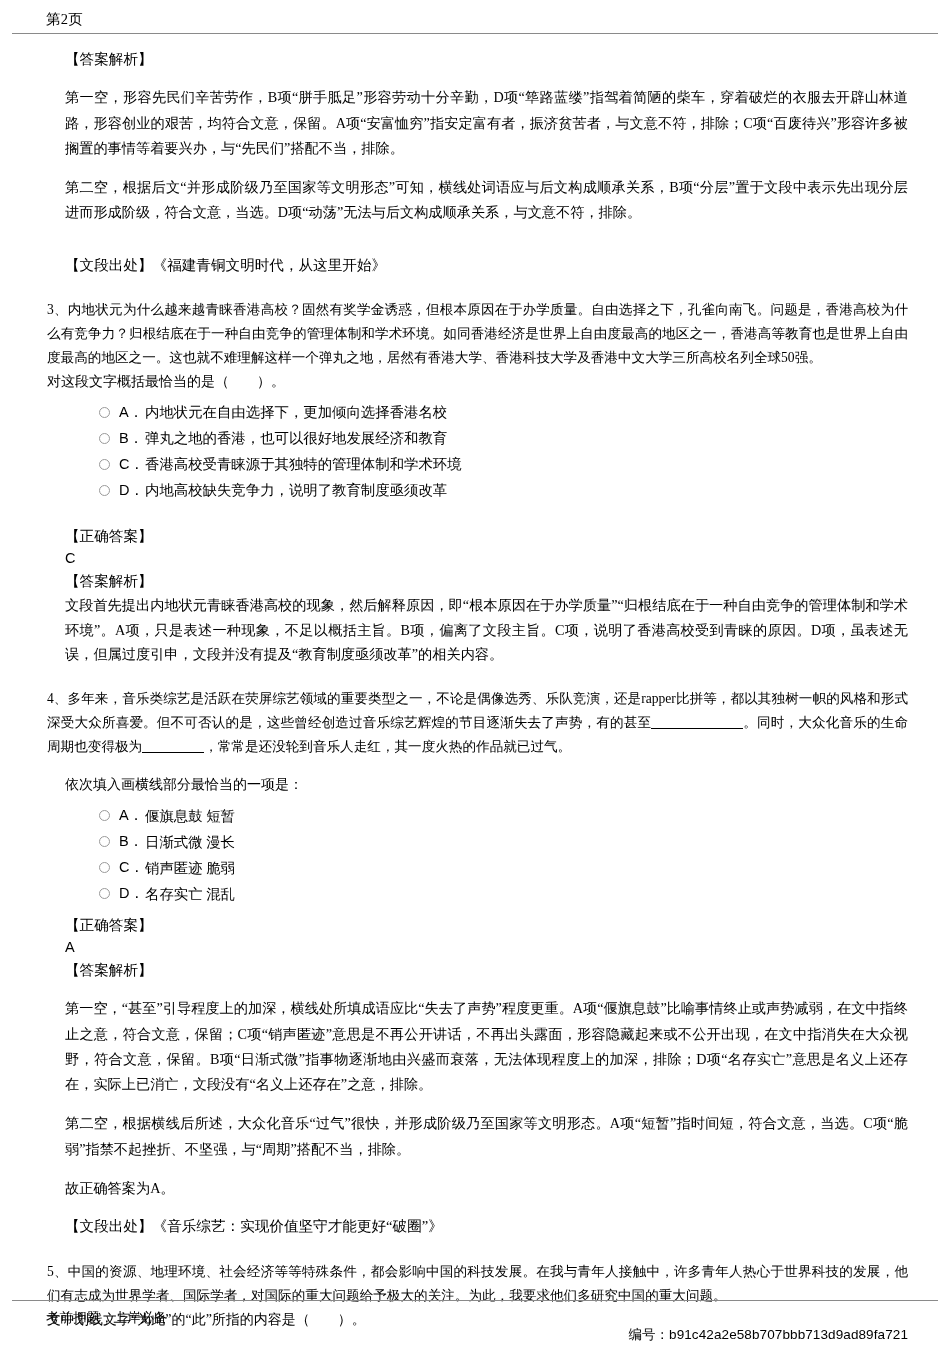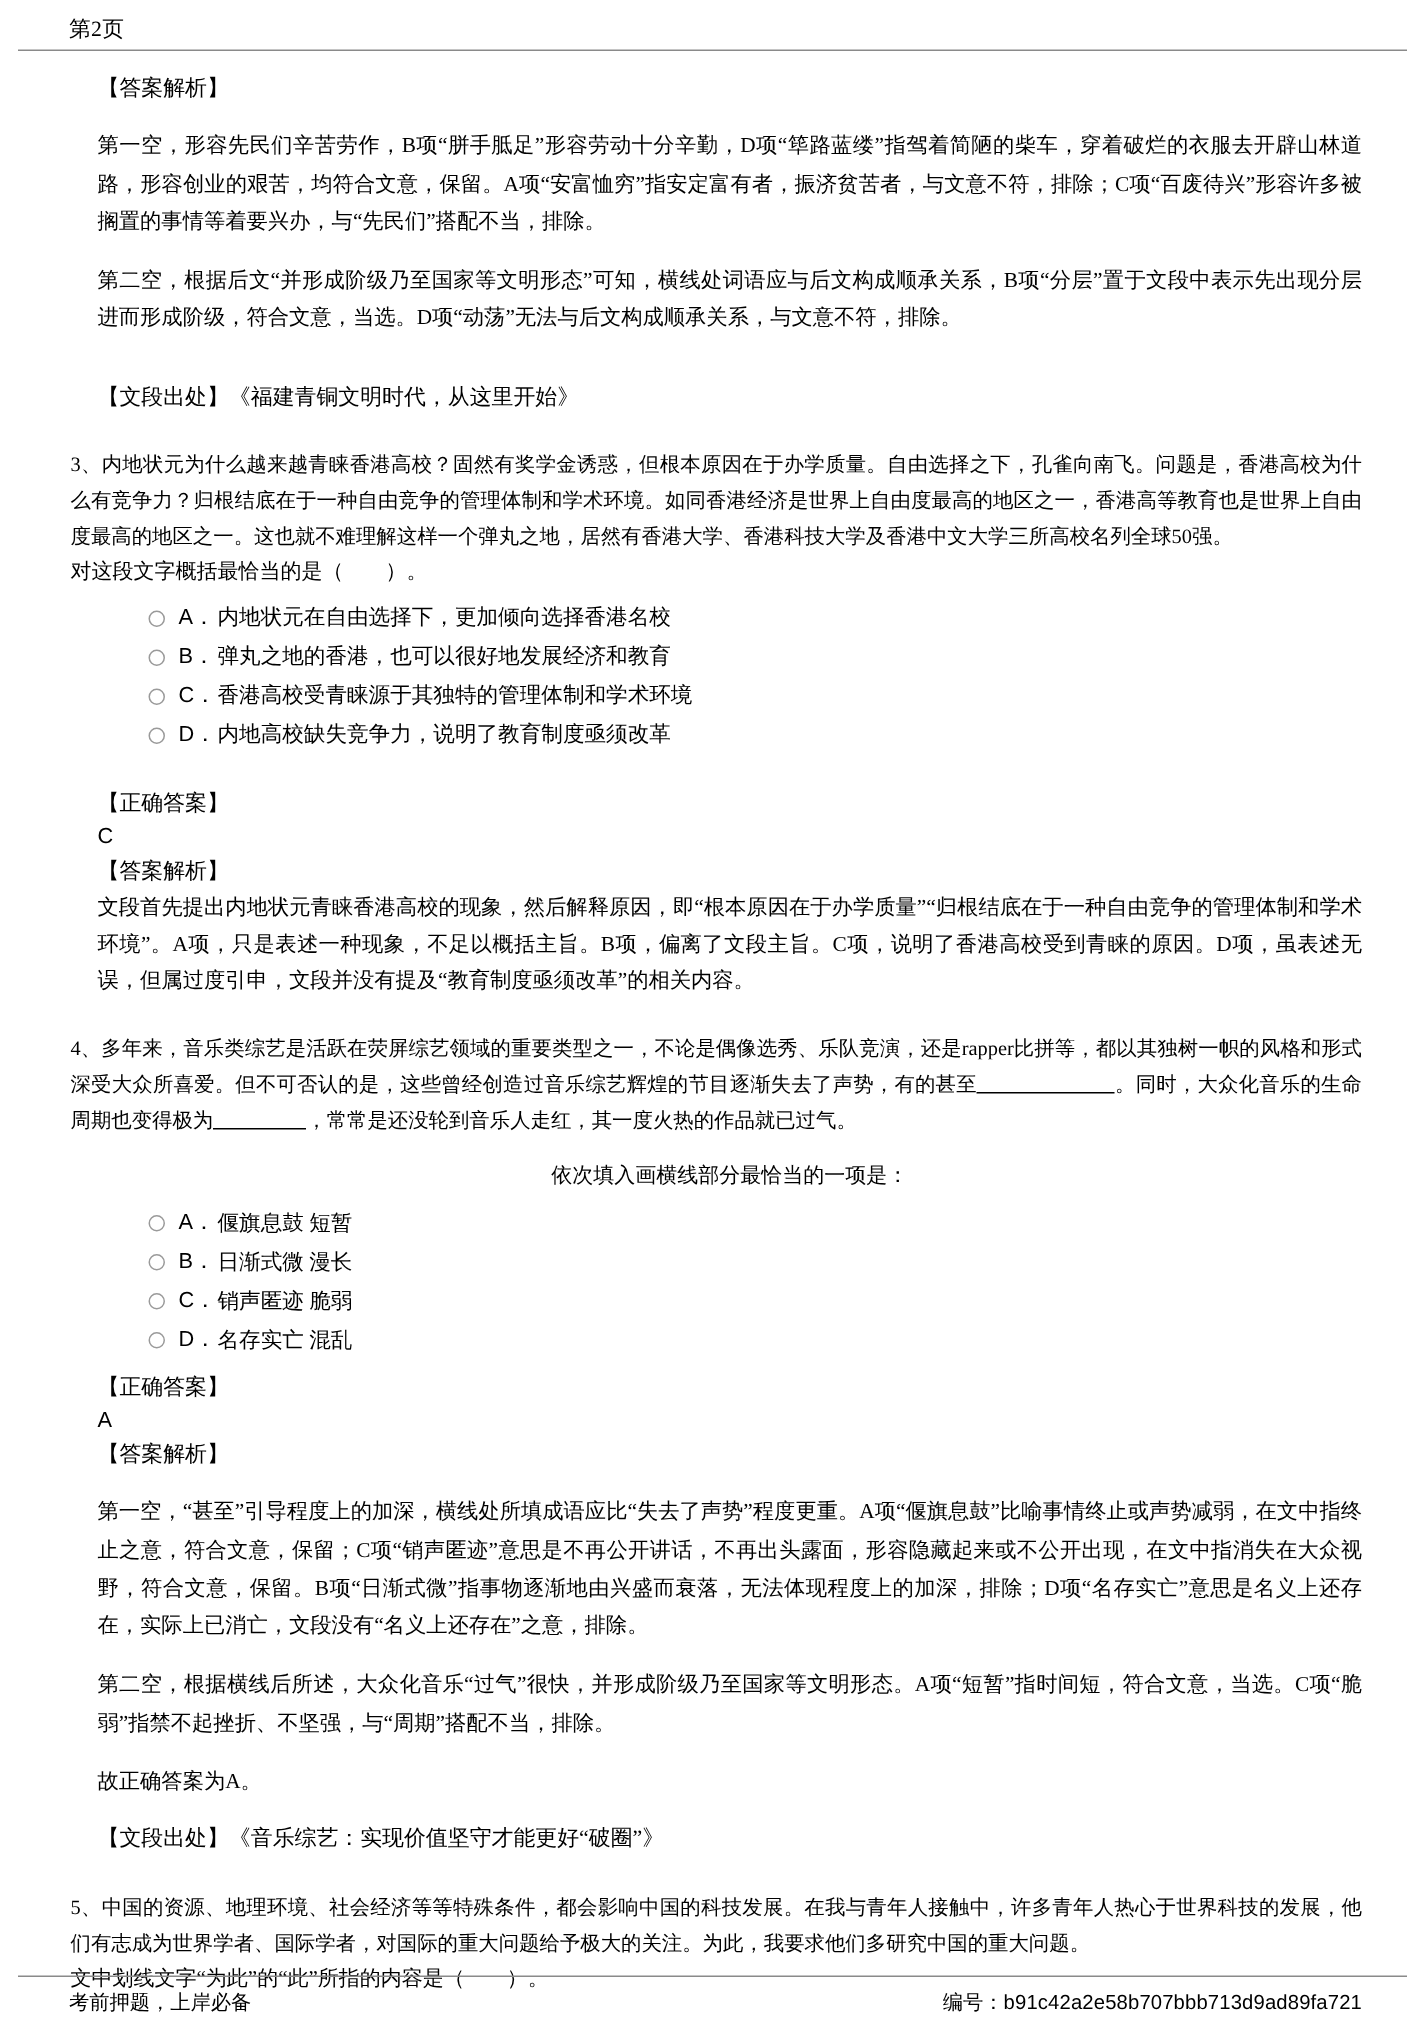--- a/index.html
+++ b/index.html
@@ -47,21 +47,21 @@
   .gap-md { height: 14px; }
   .gap-sm { height: 7px; }
 
   .label-line {
     font-size: 14.6px;
     line-height: 1.6;
     margin: 0;
     white-space: nowrap;
   }
   .indent-1 { text-indent: 0; padding-left: 18px; }
-  .indent-body { padding-left: 18px; text-align: center; }
+  .indent-body { padding-left: 18px; }
 
   .para {
     margin: 0;
     text-align: justify;
     text-justify: inter-ideograph;
     line-height: 1.78;
   }
   .para.narrow { line-height: 1.72; }
 
   .qtext {
@@ -131,21 +131,21 @@
     left: 12px;
     right: 12px;
     bottom: 1px;
     display: flex;
     justify-content: space-between;
     align-items: flex-start;
     font-size: 13.5px;
     border-top: 1px solid #8a8a8a;
     padding: 8px 30px 0 34px;
   }
-  .footer-code { white-space: nowrap; }
+  .footer-code { white-space: nowrap; margin-top: 17px; }
   .footer-code .code-val {
     font-family: "Liberation Sans", sans-serif;
     letter-spacing: 0.1px;
   }
 </style>
 </head>
 <body>
 
 <div class="page">
 

